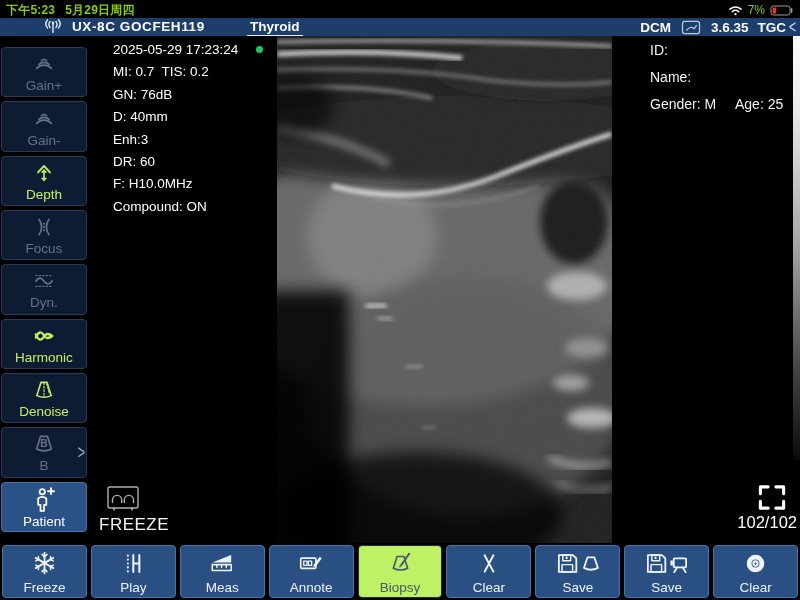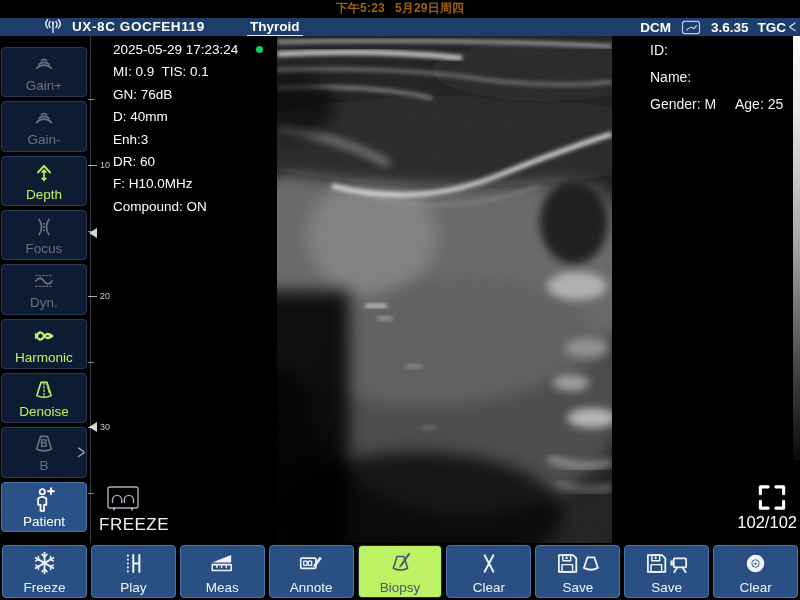--- a/index.html
+++ b/index.html
@@ -1,42 +1,42 @@
 <!DOCTYPE html>
 <html style="--header-blue: #1d3d6b; --button-blue: #2a4f82; --button-border: #4a74a8; --active-blue: #2a5286; --panel-dark-blue: #0e1c33; --panel-border: #2a3a58; --record-green: #1fc95e; --battery-red: #e8362d;"><head>
 <meta charset="utf-8">
 <style>
   html,body{margin:0;padding:0;background:#000;}
   *{box-sizing:border-box;}
   .screen{position:relative;width:800px;height:600px;background:#000;overflow:hidden;
     font-family:"Liberation Sans","DejaVu Sans",sans-serif;-webkit-font-smoothing:antialiased;}
 
   
-  .statusbar{position:absolute;left:0;top:0;width:800px;height:20px;background:#000;color:#a16207;
-    display:flex;align-items:center;justify-content:space-between;padding:0 6px;font-size:12px;flex-direction:column;}
+  .statusbar{position:absolute;left:0;top:0;width:800px;height:20px;background:#000;color:#84cc16;
+    display:flex;align-items:center;justify-content:space-between;padding:0 6px;font-size:12px;}
   .sb-left{display:flex;gap:10px;font-weight:700;letter-spacing:.2px;}
   .sb-right{display:flex;align-items:center;gap:5px;font-weight:400;}
 
   
   .header{position:absolute;left:0;top:18px;width:800px;height:18px;
     background:var(--header-blue,#1d3d6b);color:#fff;display:flex;align-items:center;font-size:13.5px;}
   .hd-device{position:absolute;left:72px;top:1px;font-weight:600;letter-spacing:.6px;}
   .hd-antenna{position:absolute;left:42px;top:0;color:#eef3fb;}
   .hd-preset{position:absolute;left:247px;top:1px;font-weight:600;border-bottom:1.5px solid #e4ecf7;padding:0 3px 1px 3px;}
   .hd-right{position:absolute;right:4px;top:0;height:18px;display:flex;align-items:center;gap:9px;margin-left:12px;}
   .hd-dcm{font-weight:600;}
   .hd-version{font-weight:600;}
   .hd-tgc{font-weight:600;display:flex;align-items:center;gap:3px;}
   .hd-chev{font-weight:400;transform:scaleY(1.5);display:inline-block;font-size:12px;color:#dfe8f6;}
 
   
   .main{position:absolute;left:0;top:36px;width:800px;height:507px;background:#000;}
 
   
-  .sidebar{position:absolute;left:0;top:0;width:88px;height:507px;display:flex;flex-direction:column;gap:4px;padding:11px 1px;}
+  .sidebar{position:absolute;left:0;top:0;width:88px;height:507px;display:flex;flex-direction:column;gap:4px;padding:11px 1px;justify-content:center;}
   .side-btn{position:relative;flex:1;display:flex;flex-direction:column;align-items:center;justify-content:center;
     background:var(--panel-dark-blue,#0e1c33);border:1px solid var(--panel-border,#2a3a58);border-radius:4px;}
   .side-btn .lbl{font-size:13.5px;margin-top:1px;}
   .side-btn.disabled{color:#67718a;}
   .side-btn.enabled{color:#bef264;}
   .side-btn.active{background:var(--active-blue,#2a5286);border-color:var(--button-border,#4a74a8);color:#fff;}
   .side-btn .expander{position:absolute;right:1px;top:50%;transform:translateY(-50%) scaleY(1.6);color:#9aa6bd;font-size:13px;}
   .icon{display:inline-flex;align-items:center;justify-content:center;}
   .icon svg{display:block;}
 
@@ -277,46 +277,31 @@
         <rect x="88" y="268" width="22" height="3.5" rx="1.7" fill="#d5d5d5" filter="url(#b2)"></rect>
         <rect x="100" y="281" width="16" height="3" rx="1.5" fill="#c0c0c0" filter="url(#b2)" opacity="0.8"></rect>
         <rect x="128" y="329" width="18" height="3" rx="1.5" fill="#ababab" filter="url(#b2)" opacity="0.7"></rect>
         <rect x="145" y="390" width="14" height="3" rx="1.5" fill="#8f8f8f" filter="url(#b2)" opacity="0.6"></rect>
       </svg>
     </div>
 
     <div class="ov-block">
       <div class="ov-line">2025-05-29 17:23:24</div>
       <div>
-          <div class="ov-line">MI: 0.9  TIS: 0.1</div>
+          <div class="ov-line">MI: 0.7  TIS: 0.2</div>
           <div class="ov-line">GN: 76dB</div>
           <div class="ov-line">D: 40mm</div>
           <div class="ov-line">Enh:3</div>
           <div class="ov-line">DR: 60</div>
           <div class="ov-line">F: H10.0MHz</div>
           <div class="ov-line">Compound: ON</div>
         </div>
     </div>
     <div class="rec-dot"></div>
 
-    <div class="ruler">
-      <div class="ruler-line"></div>
-    <div class="tick minor" style="top: 63px;"></div>
-        <div class="tick minor" style="top: 195px;"></div>
-        <div class="tick minor" style="top: 326px;"></div>
-        <div class="tick minor" style="top: 457px;"></div>
-        <div class="tick major" style="top: 129px;"></div>
-        <div class="tick major" style="top: 260px;"></div>
-        <div class="tick major" style="top: 391px;"></div>
-        <span class="tick-label" style="top: 129px;">10</span>
-        <span class="tick-label" style="top: 260px;">20</span>
-        <span class="tick-label" style="top: 391px;">30</span>
-        <div class="focus-tri" style="top: 192px;"></div>
-        <div class="focus-tri" style="top: 386px;"></div>
-      </div>
 
     <div class="pt-panel">
       <span class="pt-line" style="left:0;top:0">ID:</span>
       <span class="pt-line" style="left:0;top:27px">Name:</span>
       <span class="pt-line" style="left:0;top:54px">Gender: M</span>
       <span class="pt-line" style="left:85px;top:54px">Age: 25</span>
     </div>
 
     <div class="tgc-strip"></div>
 

